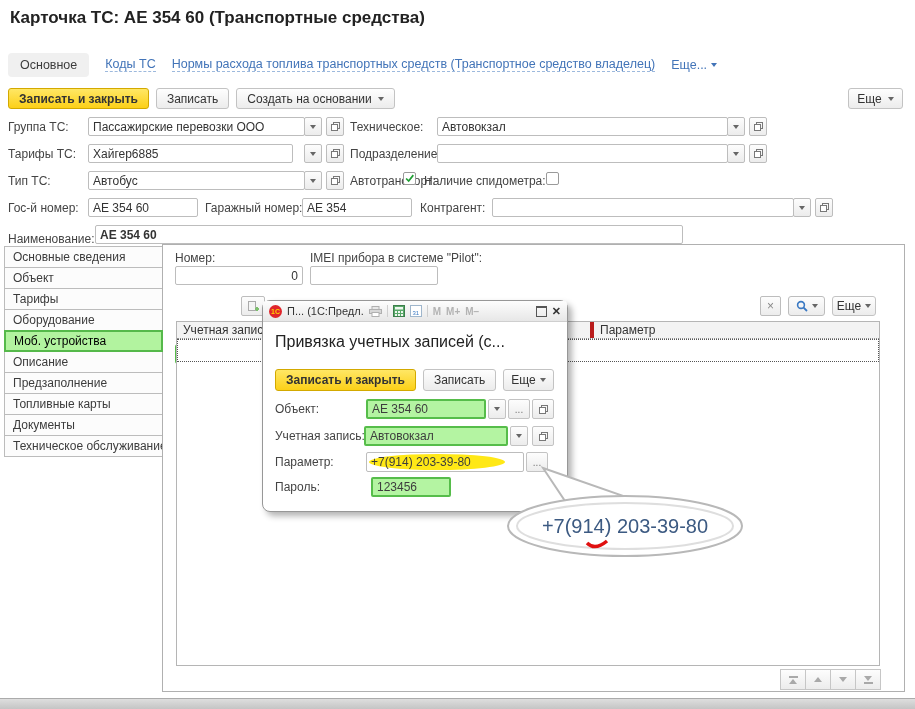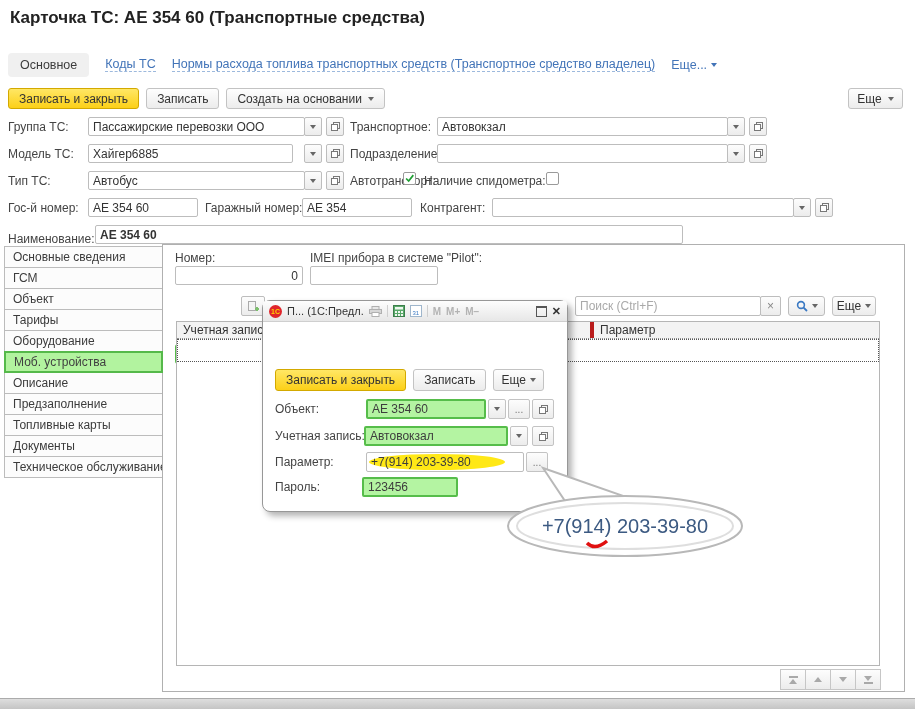--- a/index.html
+++ b/index.html
@@ -7,35 +7,35 @@
     width:915px;height:709px;position:relative;overflow:hidden;
     background:#fff;font-family:"Liberation Sans",sans-serif;font-size:12px;color:#333;
   }
   .abs{position:absolute;}
   .lbl{position:absolute;font-size:12px;color:#444;white-space:nowrap;}
   .inp{position:absolute;height:19px;border:1px solid #bdbdbd;border-radius:2px;padding:0 4px;
        font:12px "Liberation Sans",sans-serif;color:#333;box-sizing:border-box;background:#fff;outline:none;}
   .btn{display:inline-flex;align-items:center;justify-content:center;gap:6px;
        background:linear-gradient(#fefefe,#ececec);border:1px solid #c3c3c3;border-radius:3px;
        color:#333;font-size:12px;padding:0 10px;height:21px;box-sizing:border-box;cursor:pointer;white-space:nowrap;}
-  .btn-yellow{background:linear-gradient(#ffe765,#fcd018);border:1px solid #d3a900;font-weight:normal;}
+  .btn-yellow{background:linear-gradient(#ffe765,#fcd018);border:1px solid #d3a900;font-weight:bold;}
   .caret{width:0;height:0;border-left:3.5px solid transparent;border-right:3.5px solid transparent;
          border-top:4px solid #666;display:inline-block;}
   .caret-blue{border-top-color:#4274b8;}
   .cbtn{position:absolute;width:18px;height:19px;background:linear-gradient(#fdfdfd,#ececec);
         border:1px solid #bdbdbd;border-radius:2px;display:flex;align-items:center;justify-content:center;
         box-sizing:border-box;cursor:pointer;}
   .toplink{color:#4274b8;border-bottom:1px dashed #9db9dd;cursor:pointer;white-space:nowrap;font-size:12.5px;}
   .checkbox{position:absolute;width:13px;height:13px;border:1px solid #9a9a9a;border-radius:2px;
             background:#fff;box-sizing:border-box;cursor:pointer;display:flex;align-items:center;justify-content:center;}
   .hl-green{background:#b4f4a2 !important;border:2px solid #56bd4a !important;}
   
   .side-item{height:22px;line-height:21px;border:1px solid #bcbcbc;margin-top:-1px;background:#fcfcfc;
              padding-left:8px;box-sizing:border-box;color:#3c3c3c;cursor:pointer;white-space:nowrap;overflow:hidden;}
-  .side-item.sel{background:#b2f39f;border:2px solid #55b94a;line-height:18px;color:#404040;position:relative;z-index:2;}
+  .side-item.sel{background:#b2f39f;border:2px solid #55b94a;line-height:18px;color:#000000;position:relative;z-index:2;}
   
   #panel{position:absolute;left:162px;top:244px;width:743px;height:448px;border:1px solid #b0b0b0;background:#fff;box-sizing:border-box;}
   .hcell{font-size:12px;color:#333;line-height:16px;box-sizing:border-box;padding-left:6px;}
   .nav-btn{width:24px;height:19px;background:linear-gradient(#fdfdfd,#ececec);border:1px solid #c6c6c6;
            margin-left:-1px;display:flex;flex-direction:column;align-items:center;justify-content:center;gap:1px;cursor:pointer;}
   .tri-up{width:0;height:0;border-left:4px solid transparent;border-right:4px solid transparent;border-bottom:5px solid #a9a9a9;}
   .tri-dn{width:0;height:0;border-left:4px solid transparent;border-right:4px solid transparent;border-top:5px solid #a9a9a9;}
   .tri-bar{width:9px;height:2px;background:#a9a9a9;}
   
   #dialog{position:absolute;left:262px;top:300px;width:306px;height:212px;background:#fff;
@@ -85,33 +85,33 @@
 <input class="inp" style="left: 88px; top: 117px; width: 217px;" value="Пассажирские перевозки ООО">
 <div class="cbtn" style="left:304px;top:117px;">
     <span class="caret"></span>
   </div>
 <div class="cbtn" style="left:326px;top:117px;">
   <svg width="11" height="11" viewBox="0 0 11 11">
       <rect x="3.5" y="1.5" width="6" height="6" fill="none" stroke="#787878"></rect>
       <rect x="1.5" y="3.5" width="6" height="6" fill="#fff" stroke="#787878"></rect>
     </svg>
 </div>
-<div class="lbl" style="left:350px;top:120px;">Транспортное:</div>
+<div class="lbl" style="left:350px;top:120px;">Техническое:</div>
 <input class="inp" style="left: 437px; top: 117px; width: 291px;" value="Автовокзал">
 <div class="cbtn" style="left:727px;top:117px;">
     <span class="caret"></span>
   </div>
 <div class="cbtn" style="left:749px;top:117px;">
   <svg width="11" height="11" viewBox="0 0 11 11">
       <rect x="3.5" y="1.5" width="6" height="6" fill="none" stroke="#787878"></rect>
       <rect x="1.5" y="3.5" width="6" height="6" fill="#fff" stroke="#787878"></rect>
     </svg>
 </div>
 
-<div class="lbl" style="left:8px;top:147px;">Модель ТС:</div>
+<div class="lbl" style="left:8px;top:147px;">Тарифы ТС:</div>
 <input class="inp" style="left: 88px; top: 144px; width: 205px;" value="Хайгер6885">
 <div class="cbtn" style="left:304px;top:144px;">
     <span class="caret"></span>
   </div>
 <div class="cbtn" style="left:326px;top:144px;">
   <svg width="11" height="11" viewBox="0 0 11 11">
       <rect x="3.5" y="1.5" width="6" height="6" fill="none" stroke="#787878"></rect>
       <rect x="1.5" y="3.5" width="6" height="6" fill="#fff" stroke="#787878"></rect>
     </svg>
 </div>
@@ -161,21 +161,20 @@
       <rect x="3.5" y="1.5" width="6" height="6" fill="none" stroke="#787878"></rect>
       <rect x="1.5" y="3.5" width="6" height="6" fill="#fff" stroke="#787878"></rect>
     </svg>
 </div>
 
 <div class="lbl" style="left:8px;top:232px;">Наименование:</div>
 <input class="inp" style="left: 95px; top: 225px; width: 588px; font-weight: bold;" value="АЕ 354 60">
 
 <div class="abs" style="left:4px;top:247px;width:159px;">
   <div class="side-item">Основные сведения</div>
-  <div class="side-item">ГСМ</div>
   <div class="side-item">Объект</div>
   <div class="side-item">Тарифы</div>
   <div class="side-item">Оборудование</div>
   <div class="side-item sel">Моб. устройства</div>
   <div class="side-item">Описание</div>
   <div class="side-item">Предзаполнение</div>
   <div class="side-item">Топливные карты</div>
   <div class="side-item">Документы</div>
   <div class="side-item">Техническое обслуживание</div>
 </div>
@@ -186,21 +185,20 @@
   <div class="lbl" style="left:147px;top:6px;">IMEI прибора в системе "Pilot":</div>
   <input class="inp" style="left: 147px; top: 21px; width: 128px;" value="">
 
   <button class="btn hl-green" style="position:absolute;left:12px;top:51px;height:20px;padding:0 8px;color:#4c4c4c;margin-top:48px;">Создать</button>
   <div class="cbtn" style="left:78px;top:51px;width:24px;height:20px;">
     <svg width="12" height="13" viewBox="0 0 12 13">
       <rect x="1.5" y="1.5" width="7" height="9" fill="#f4f4f4" stroke="#aaa"></rect>
       <path d="M8 9 h4 M10 7 v4" stroke="#7cbf6d" stroke-width="2"></path>
     </svg>
   </div>
-  <input class="inp" style="left: 412px; top: 51px; width: 186px; height: 20px;" placeholder="Поиск (Ctrl+F)">
   <div class="cbtn" style="left:597px;top:51px;width:21px;height:20px;color:#888;font-size:12px;">
     <span>×</span>
   </div>
   <div class="cbtn" style="left:625px;top:51px;width:37px;height:20px;gap:4px;border-radius:3px;">
     <svg width="12" height="12" viewBox="0 0 12 12">
       <circle cx="5" cy="5" r="3.4" fill="none" stroke="#3a79c3" stroke-width="1.6"></circle>
       <line x1="7.6" y1="7.6" x2="11" y2="11" stroke="#3a79c3" stroke-width="1.8"></line>
     </svg>
     <span class="caret"></span>
   </div>
@@ -262,20 +260,21 @@
                  font-size:6px;color:#3a79c3;display:flex;align-items:flex-end;justify-content:center;line-height:1;">31</span>
     <span class="tb-sep"></span>
     <span class="mem">M</span>
     <span class="mem">M+</span>
     <span class="mem">M−</span>
     <span style="flex:1;"></span>
     <span style="width:9px;height:8px;border:1px solid #555;border-top-width:2px;display:inline-block;cursor:pointer;"></span>
     <span style="font-size:11px;color:#333;font-weight:bold;cursor:pointer;">✕</span>
   </div>
 
+  <div class="abs" style="left:12px;top:32px;font-size:16px;color:#222;white-space:nowrap;">Привязка учетных записей (с...</div>
 
   <div class="abs" style="left:12px;top:68px;display:flex;gap:7px;">
     <button class="btn btn-yellow" style="height:22px;">Записать и закрыть</button>
     <button class="btn" style="height:22px;">Записать</button>
     <button class="btn" style="height:22px;padding:0 7px;gap:4px;">
       <span>Еще</span>
       <span class="caret"></span>
     </button>
   </div>
 
@@ -309,21 +308,21 @@
   <div class="dlg-lbl" style="top:154px;">Параметр:</div>
   <div class="dlg-inp" style="left:103px;top:151px;width:158px;border:1px solid #bdbdbd;background:#fff;overflow:hidden;">
     <span style="position:absolute;left:2px;top:1px;width:136px;height:16px;border-radius:50%;background:#ffe816;"></span>
     <span style="position:relative;z-index:1;">+7(914) 203-39-80</span>
   </div>
   <div class="dlg-cbtn" style="left:263px;top:151px;width:22px;font-size:10px;color:#777;">
       <span>...</span>
     </div>
 
   <div class="dlg-lbl" style="top:179px;">Пароль:</div>
-  <div class="dlg-inp dlg-green" style="left:99px;top:176px;width:96px;">123456</div>
+  <div class="dlg-inp dlg-green" style="left:108px;top:176px;width:80px;">123456</div>
 </div>
 
 <svg id="callout" width="300" height="108" viewBox="0 0 300 108">
   <polygon points="48,10 140,42 80,58" fill="#fff" stroke="#b8b8b8" stroke-width="2"></polygon>
   <ellipse cx="130" cy="68" rx="117" ry="30" fill="#fff" stroke="#b8b8b8" stroke-width="2"></ellipse>
   <ellipse cx="130" cy="68" rx="108" ry="23" fill="#fff" stroke="#dedede" stroke-width="2"></ellipse>
   <text x="130" y="75" text-anchor="middle" font-family="Liberation Sans, sans-serif" font-size="20" fill="#3c5a82">+7(914) 203-39-80</text>
   <path d="M92,85 q8,8 20,-2" fill="none" stroke="#e01010" stroke-width="3.5"></path>
 </svg>
 

